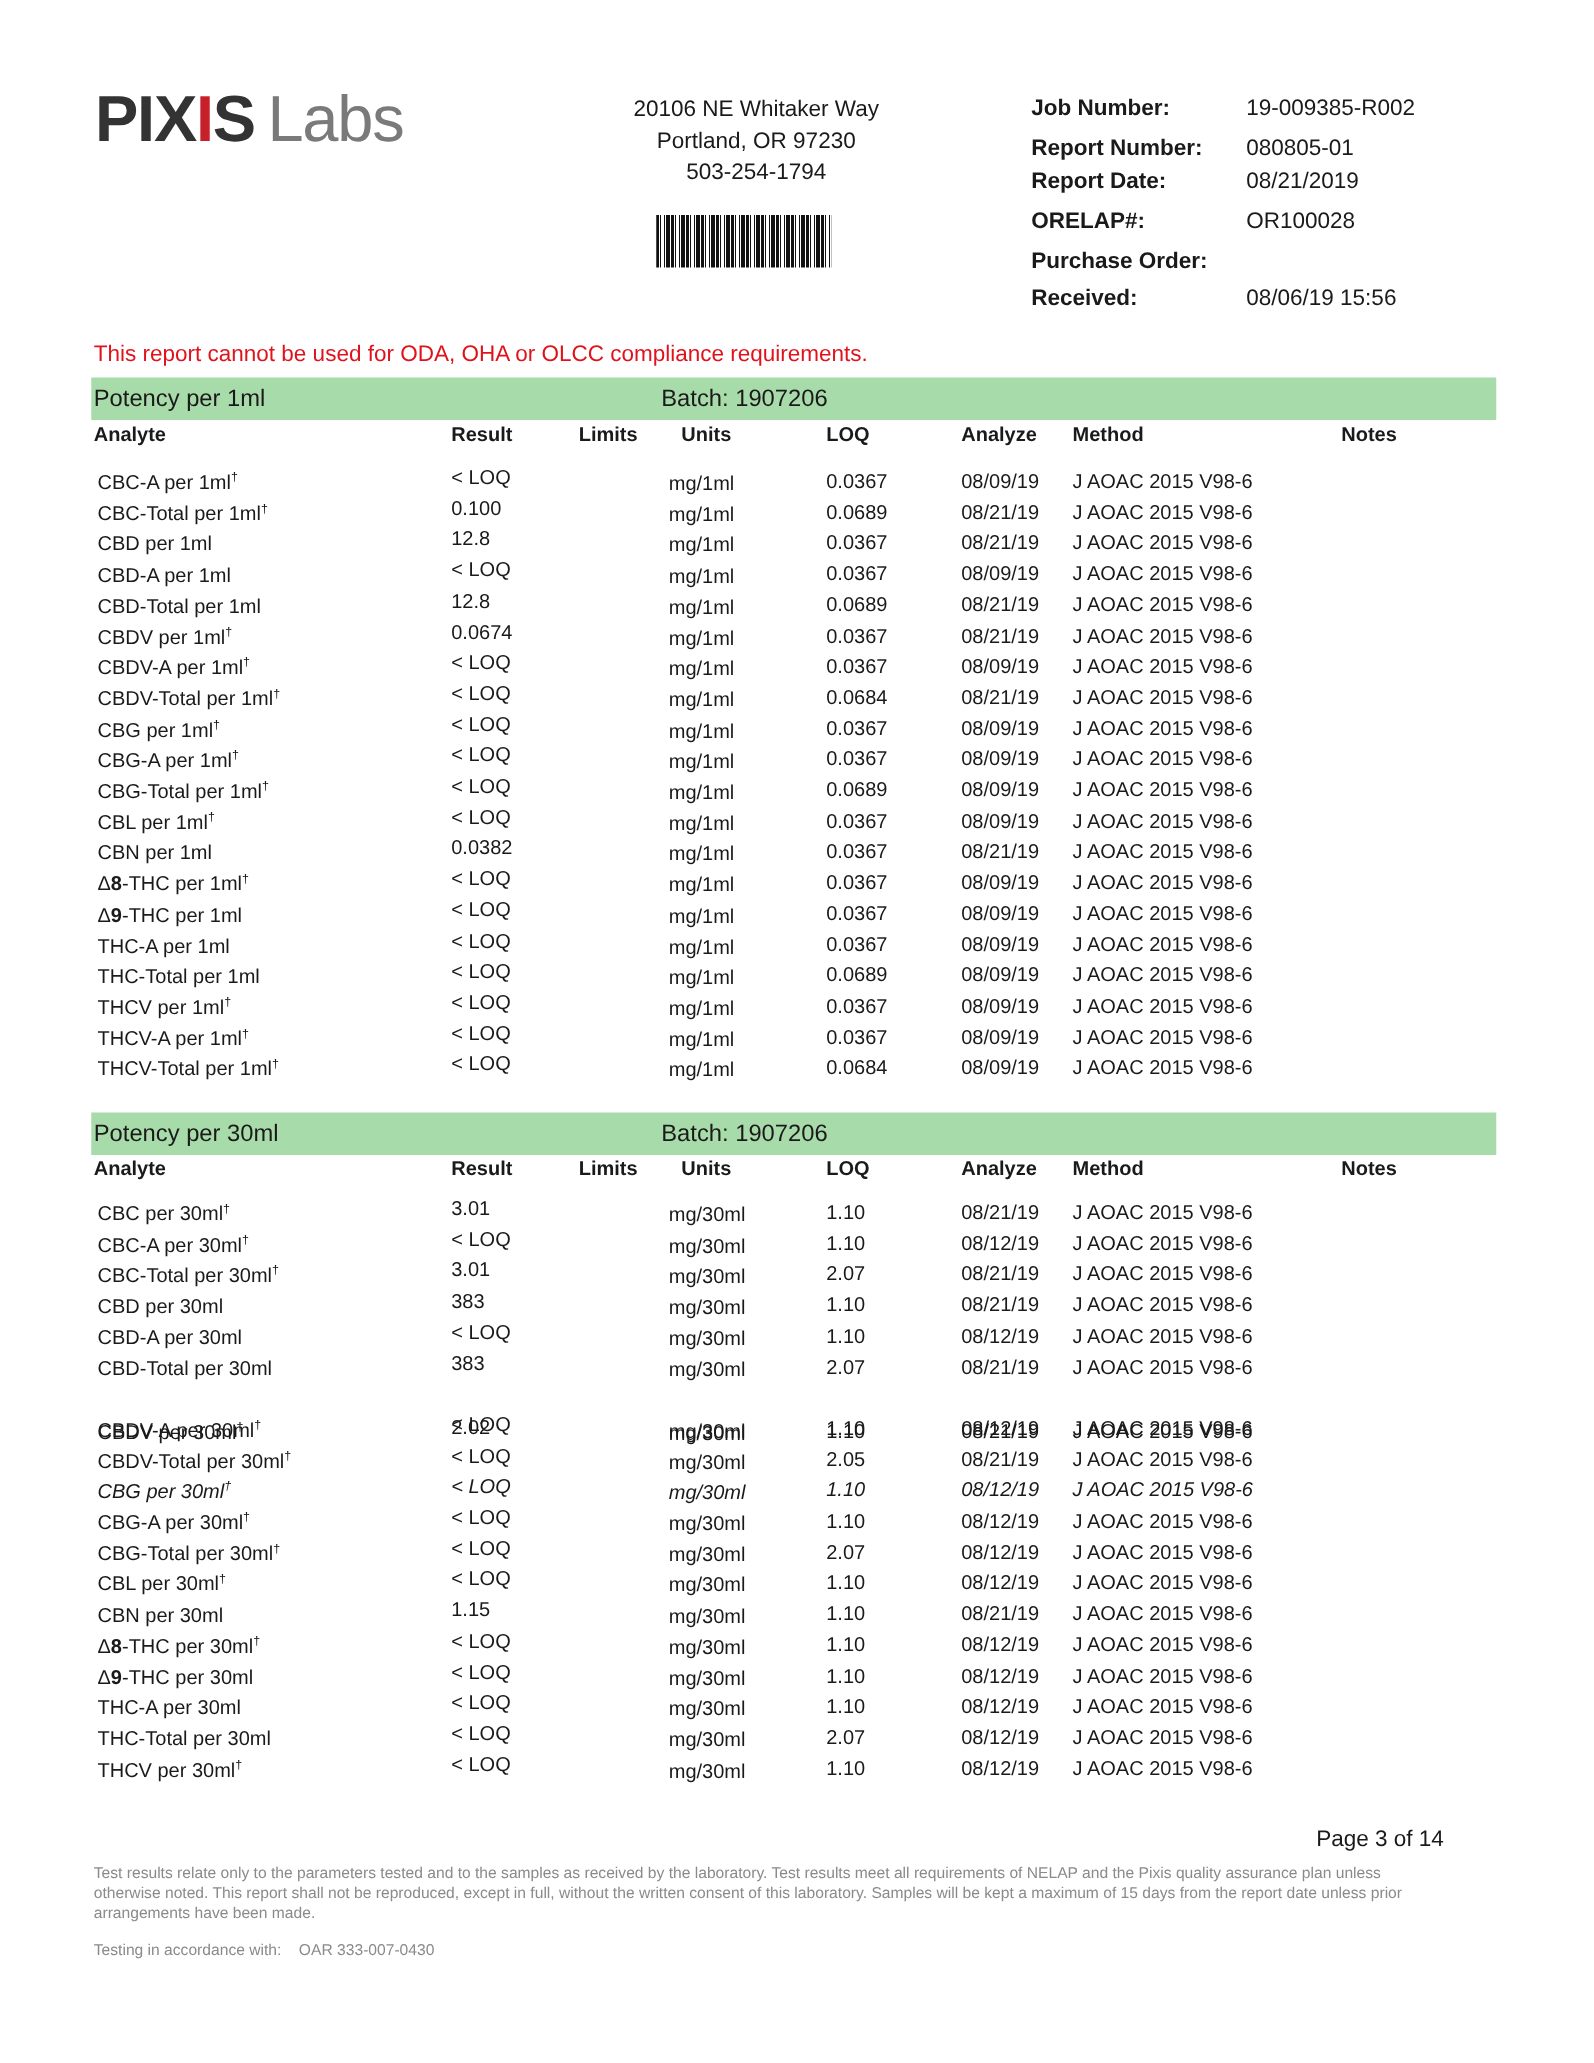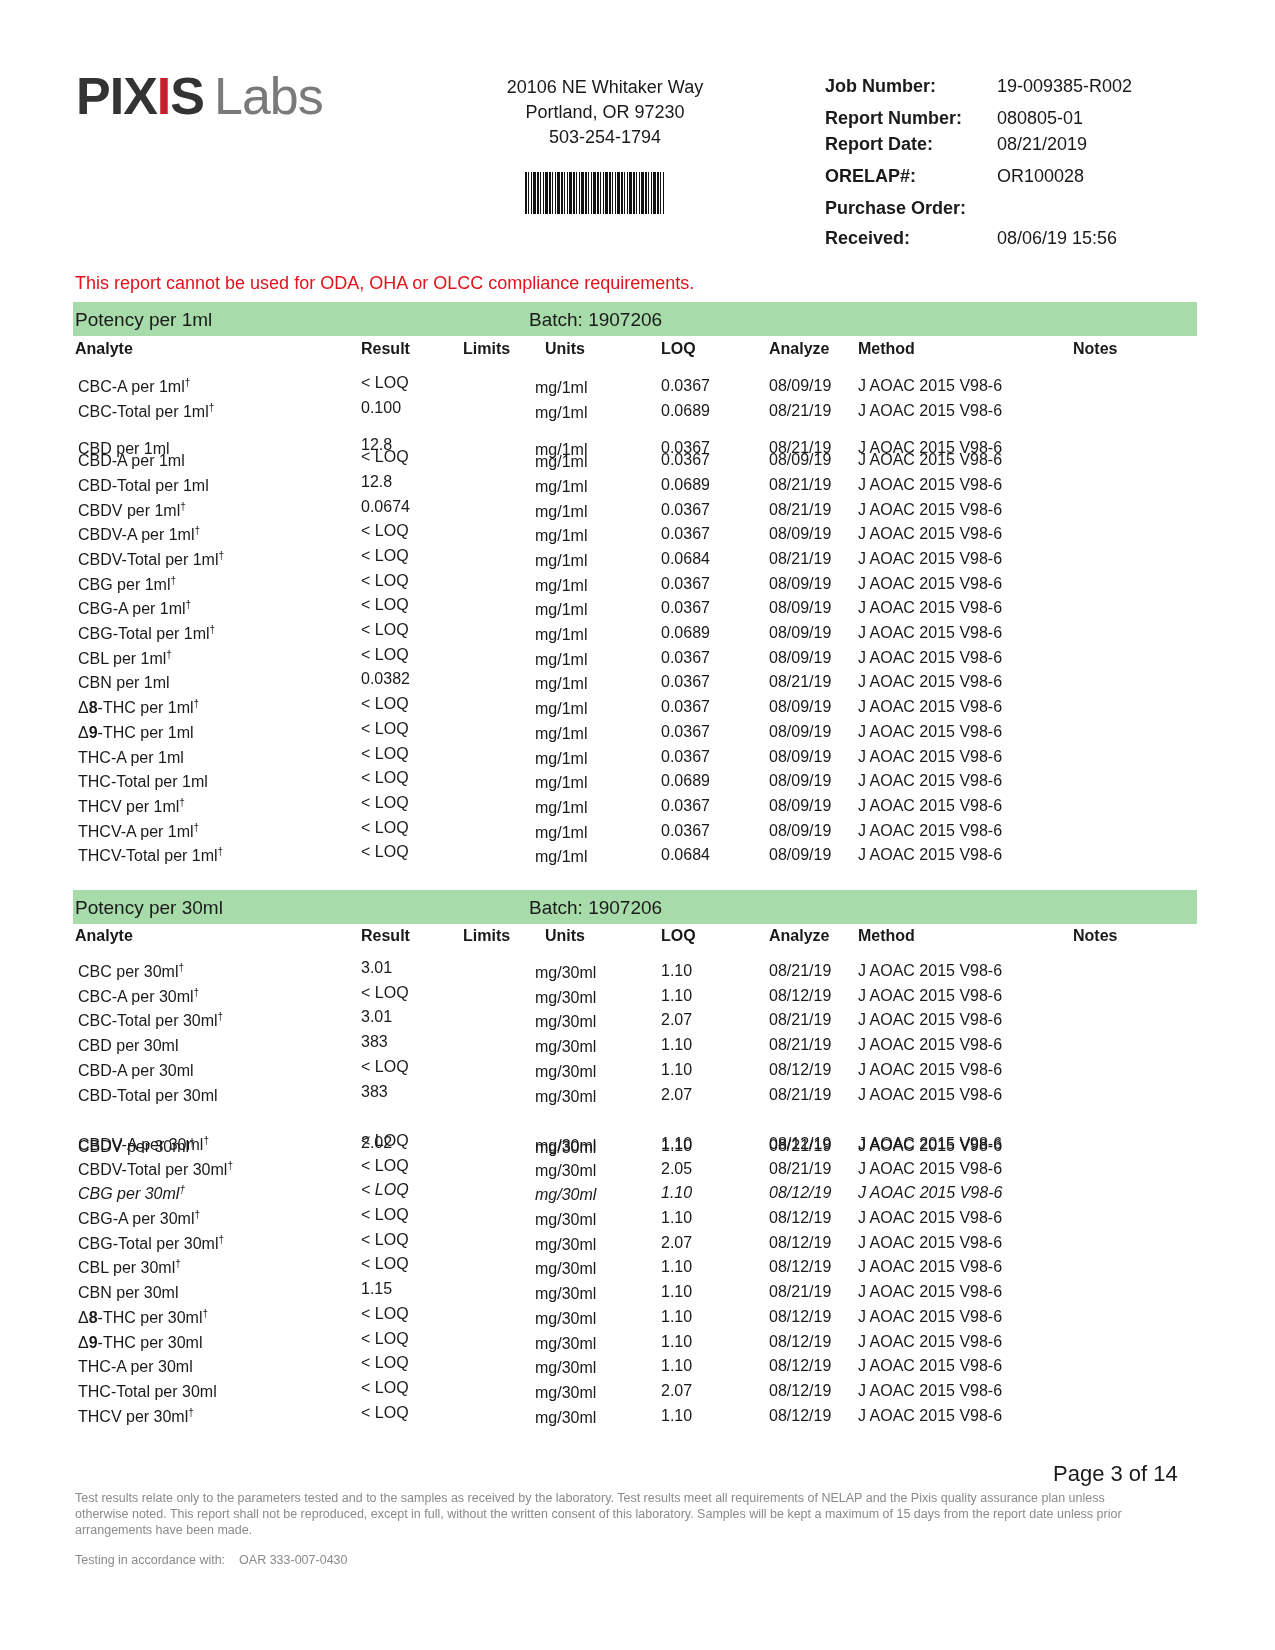--- a/index.html
+++ b/index.html
@@ -31,21 +31,21 @@
   .col-head { position: absolute; font-size: 16px; font-weight: bold; white-space: nowrap; }
   .row { position: absolute; left: 0; width: 1275px; height: 24px; font-size: 16px; white-space: nowrap; }
   .row span { position: absolute; }
   .c-analyte { left: 78px; }
   .c-result { left: 361px; top: -3px; }
   .c-units { left: 535px; top: 2px; }
   .c-loq { left: 661px; }
   .c-analyze { left: 769px; }
   .c-method { left: 858px; }
   .dagger { font-size: 10px; vertical-align: super; }
-  .page-no { left: 1053px; top: 1461px; font-size: 22px; white-space: nowrap; }
+  .page-no { left: 1053px; top: 1461px; font-size: 18px; white-space: nowrap; }
   .disclaimer { left: 75px; top: 1490px; width: 1080px; font-size: 12.5px; line-height: 16px; color: #8a8a8a; }
   .testing { left: 75px; top: 1553px; font-size: 12.5px; color: #8a8a8a; white-space: nowrap; }
   .testing .oar { margin-left: 14px; }
 </style>
 </head>
 <body>
 
 <div class="abs logo">
   <div class="logo-main"><span class="dark">PIX</span><span class="red">I</span><span class="dark">S</span><span class="grey">Labs</span></div>
 </div>
@@ -110,21 +110,21 @@
       <span class="c-method">J AOAC 2015 V98-6</span>
     </div>
     <div class="row" style="top: 401.7px;">
       <span class="c-analyte"><span style="position: static;">CBC-Total per 1ml</span><span class="dagger" style="position: static;">†</span></span>
       <span class="c-result">0.100</span>
       <span class="c-units">mg/1ml</span>
       <span class="c-loq">0.0689</span>
       <span class="c-analyze">08/21/19</span>
       <span class="c-method">J AOAC 2015 V98-6</span>
     </div>
-    <div class="row" style="top: 439px; text-align: right;">
+    <div class="row" style="top: 426px; text-align: right;">
       <span class="c-analyte"><span style="position: static;">CBD per 1ml</span><span class="dagger" style="position: static;"></span></span>
       <span class="c-result">12.8</span>
       <span class="c-units">mg/1ml</span>
       <span class="c-loq">0.0367</span>
       <span class="c-analyze">08/21/19</span>
       <span class="c-method">J AOAC 2015 V98-6</span>
     </div>
     <div class="row" style="top: 451.1px;">
       <span class="c-analyte"><span style="position: static;">CBD-A per 1ml</span><span class="dagger" style="position: static;"></span></span>
       <span class="c-result">&lt; LOQ</span>

